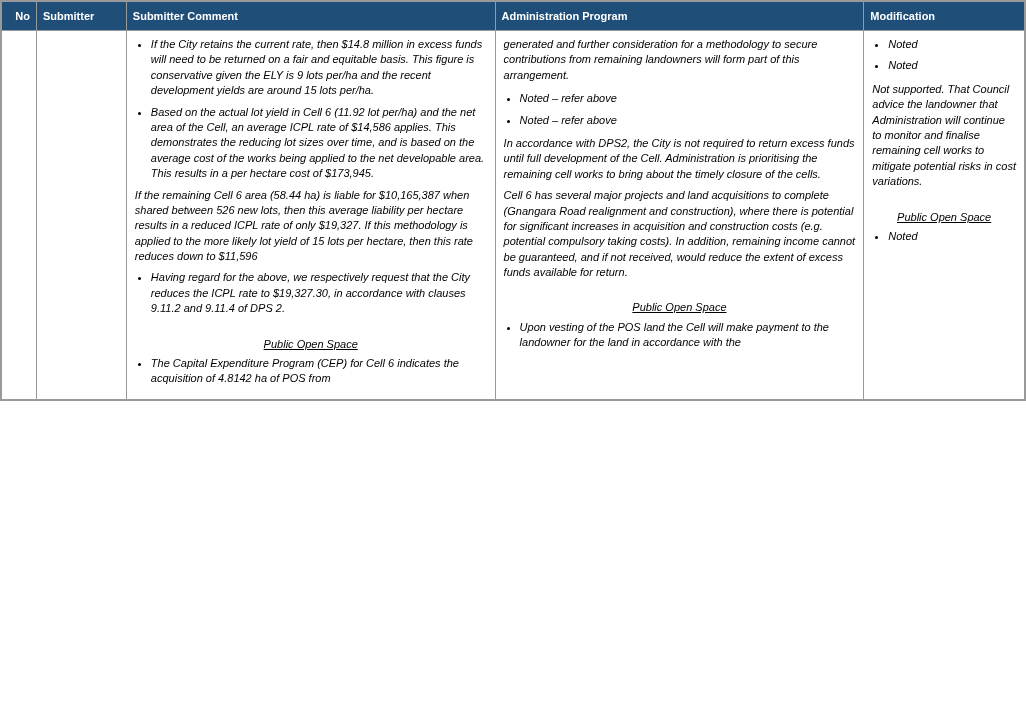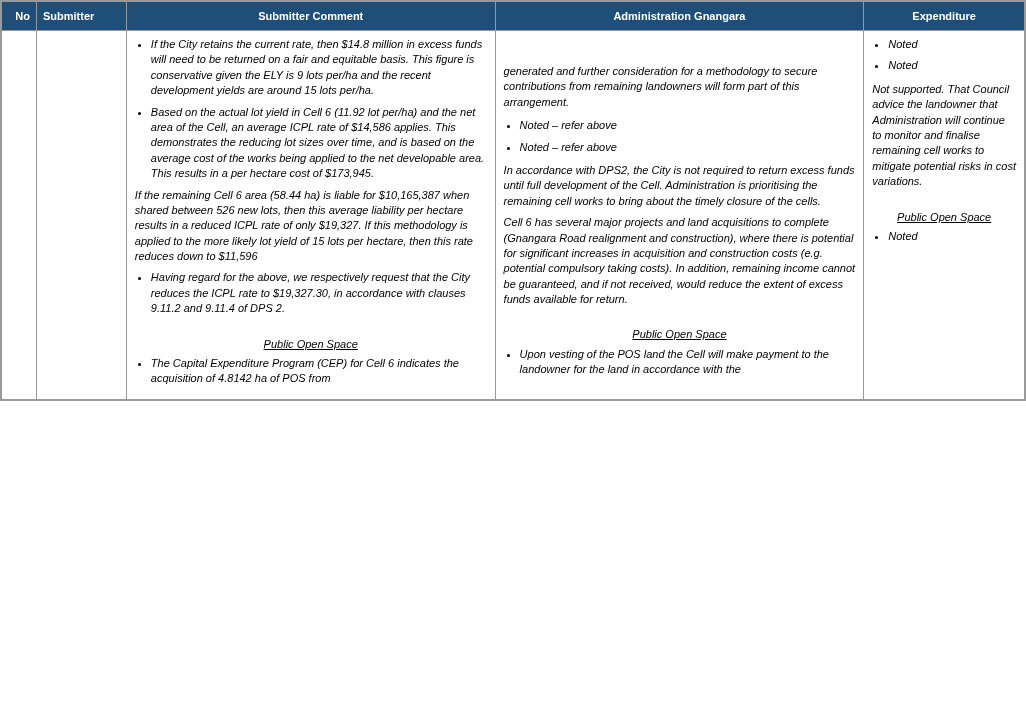--- a/index.html
+++ b/index.html
@@ -13,21 +13,21 @@
     
     table {
       width: 100%;
       border-collapse: collapse;
     }
     
     th {
       background-color: #1f4e79;
       color: #ffffff;
       font-weight: bold;
-      text-align: center;
+      text-align: left;
       padding: 8px 6px;
       border: 1px solid #999;
       vertical-align: middle;
     }
     
     td {
       border: 1px solid #999;
       padding: 6px 8px;
       vertical-align: top;
       line-height: 1.4;
@@ -57,35 +57,34 @@
     ul li {
       margin-bottom: 6px;
     }
     
     p {
       margin-bottom: 6px;
     }
     
     .top-text {
       margin-bottom: 8px;
-      margin-top: 27px;
     }
   </style>
 </head>
 <body>
 
 <div class="table-container">
   <table>
     <thead>
       <tr>
         <th class="col-no">No</th>
         <th class="col-submitter">Submitter</th>
         <th class="col-comment">Submitter Comment</th>
-        <th class="col-response">Administration Gnangara</th>
-        <th class="col-modification">Expenditure</th>
+        <th class="col-response">Administration Program</th>
+        <th class="col-modification">Modification</th>
       </tr>
     </thead>
     <tbody>
       <tr>
         <td class="col-no"></td>
         <td class="col-submitter"></td>
         <td class="col-comment">
           <ul>
             <li>If the City retains the current rate, then $14.8 million in excess funds will need to be returned on a fair and equitable basis. This figure is conservative given the ELY is 9 lots per/ha and the recent development yields are around 15 lots per/ha.</li>
             <li>Based on the actual lot yield in Cell 6 (11.92 lot per/ha) and the net area of the Cell, an average ICPL rate of $14,586 applies. This demonstrates the reducing lot sizes over time, and is based on the average cost of the works being applied to the net developable area. This results in a per hectare cost of $173,945.</li>

